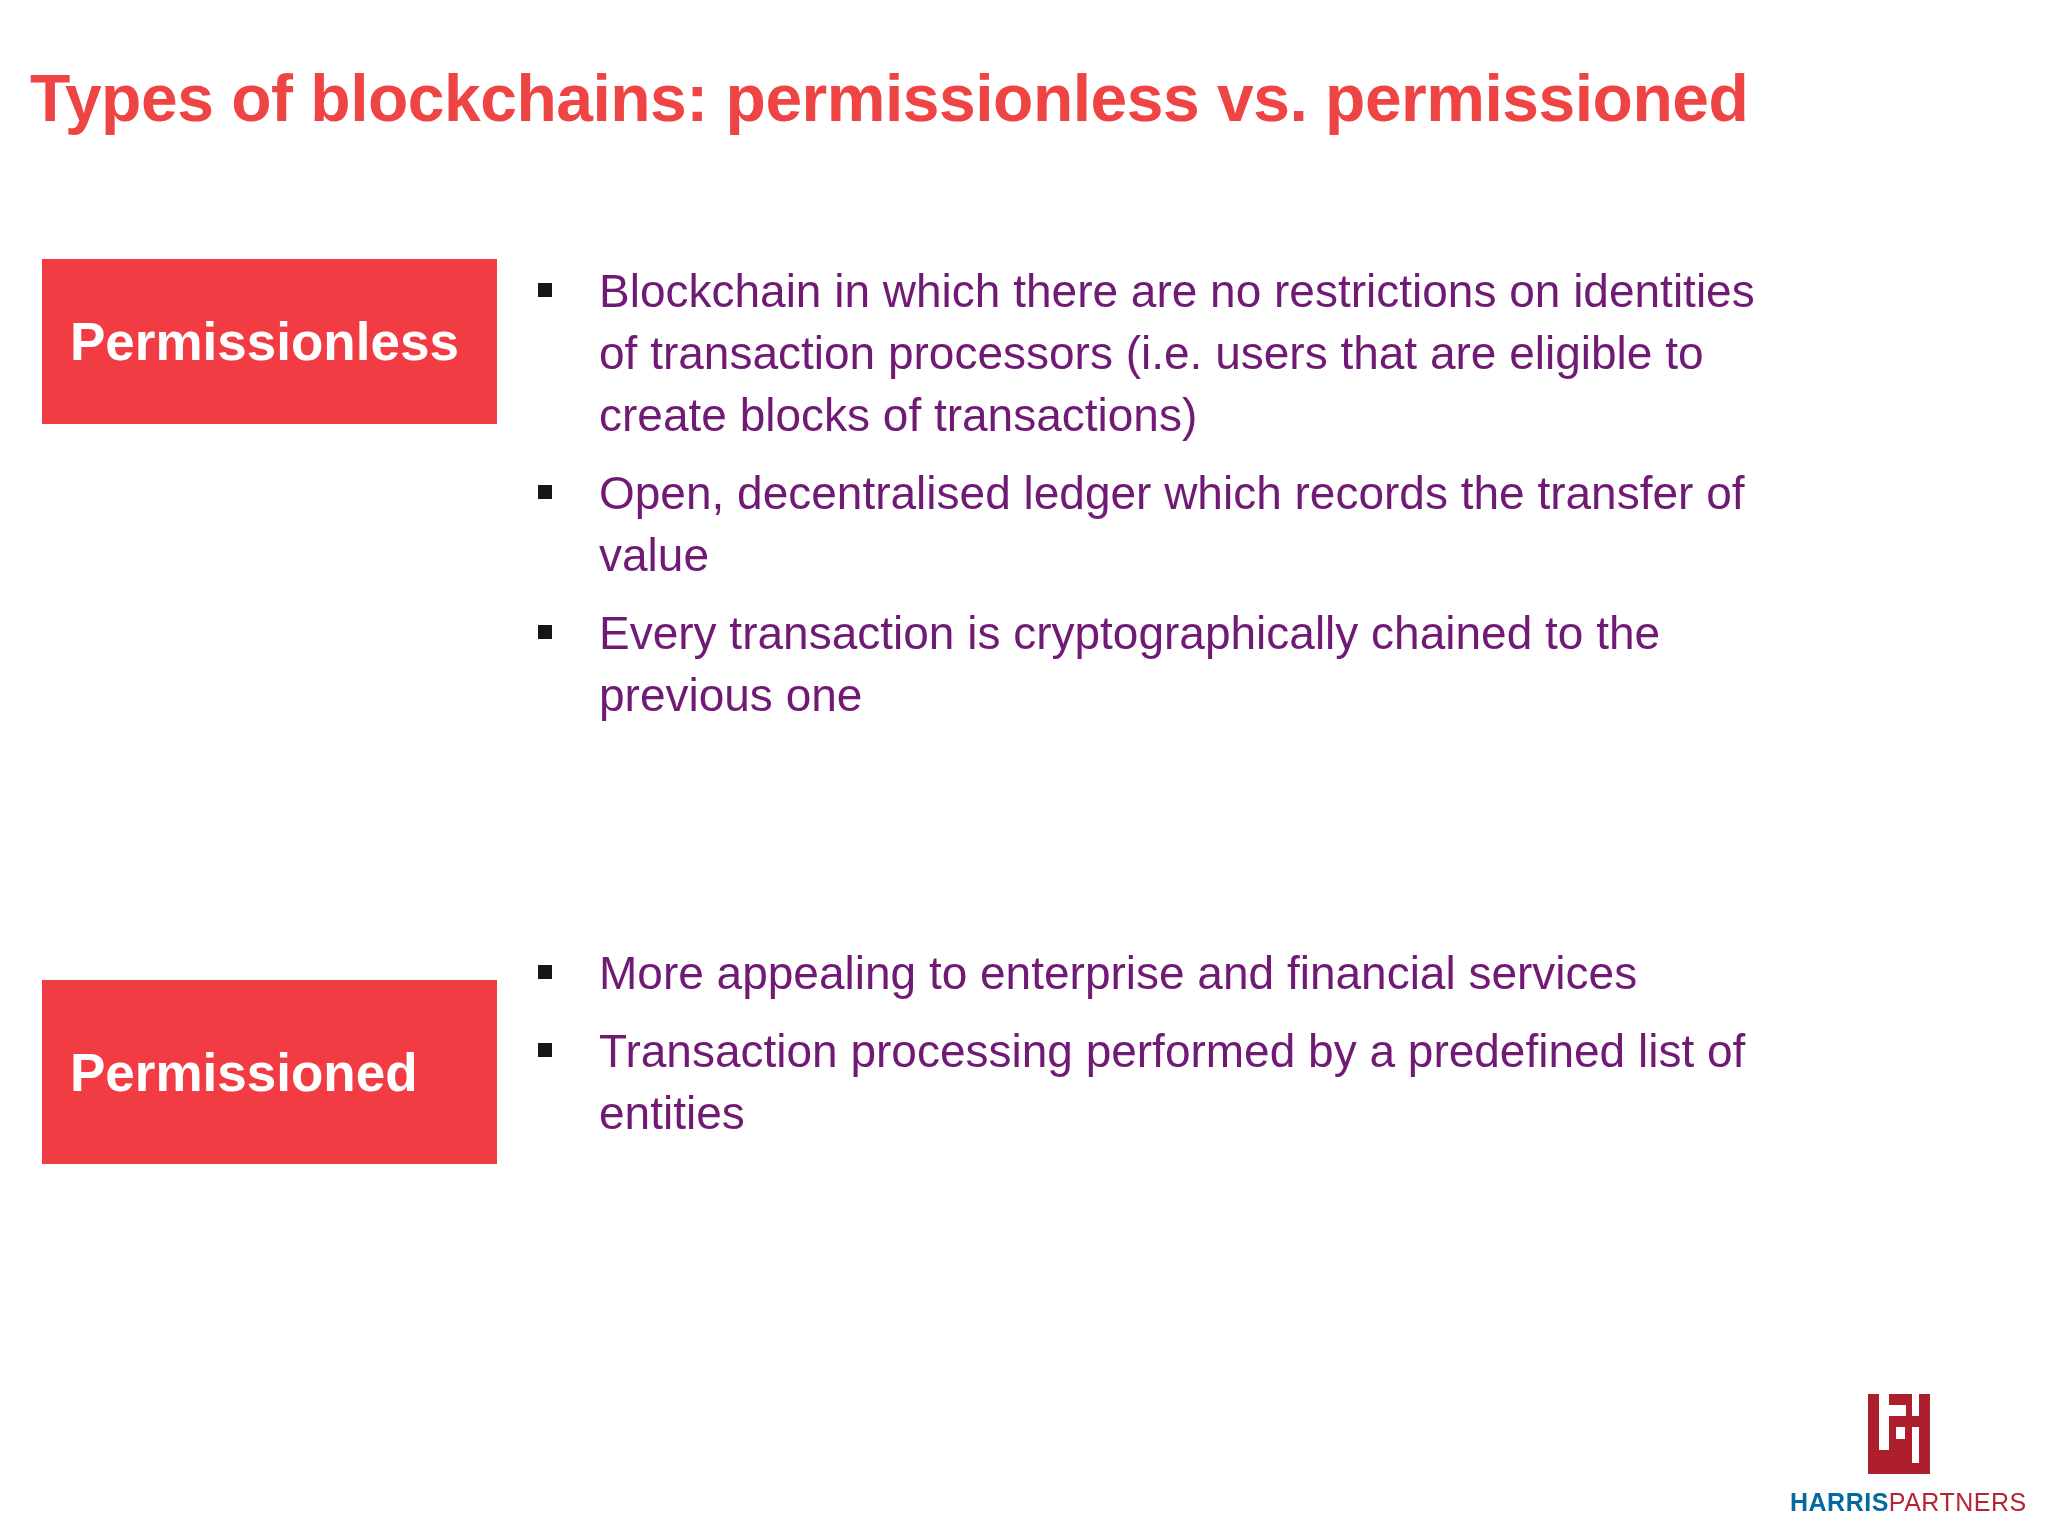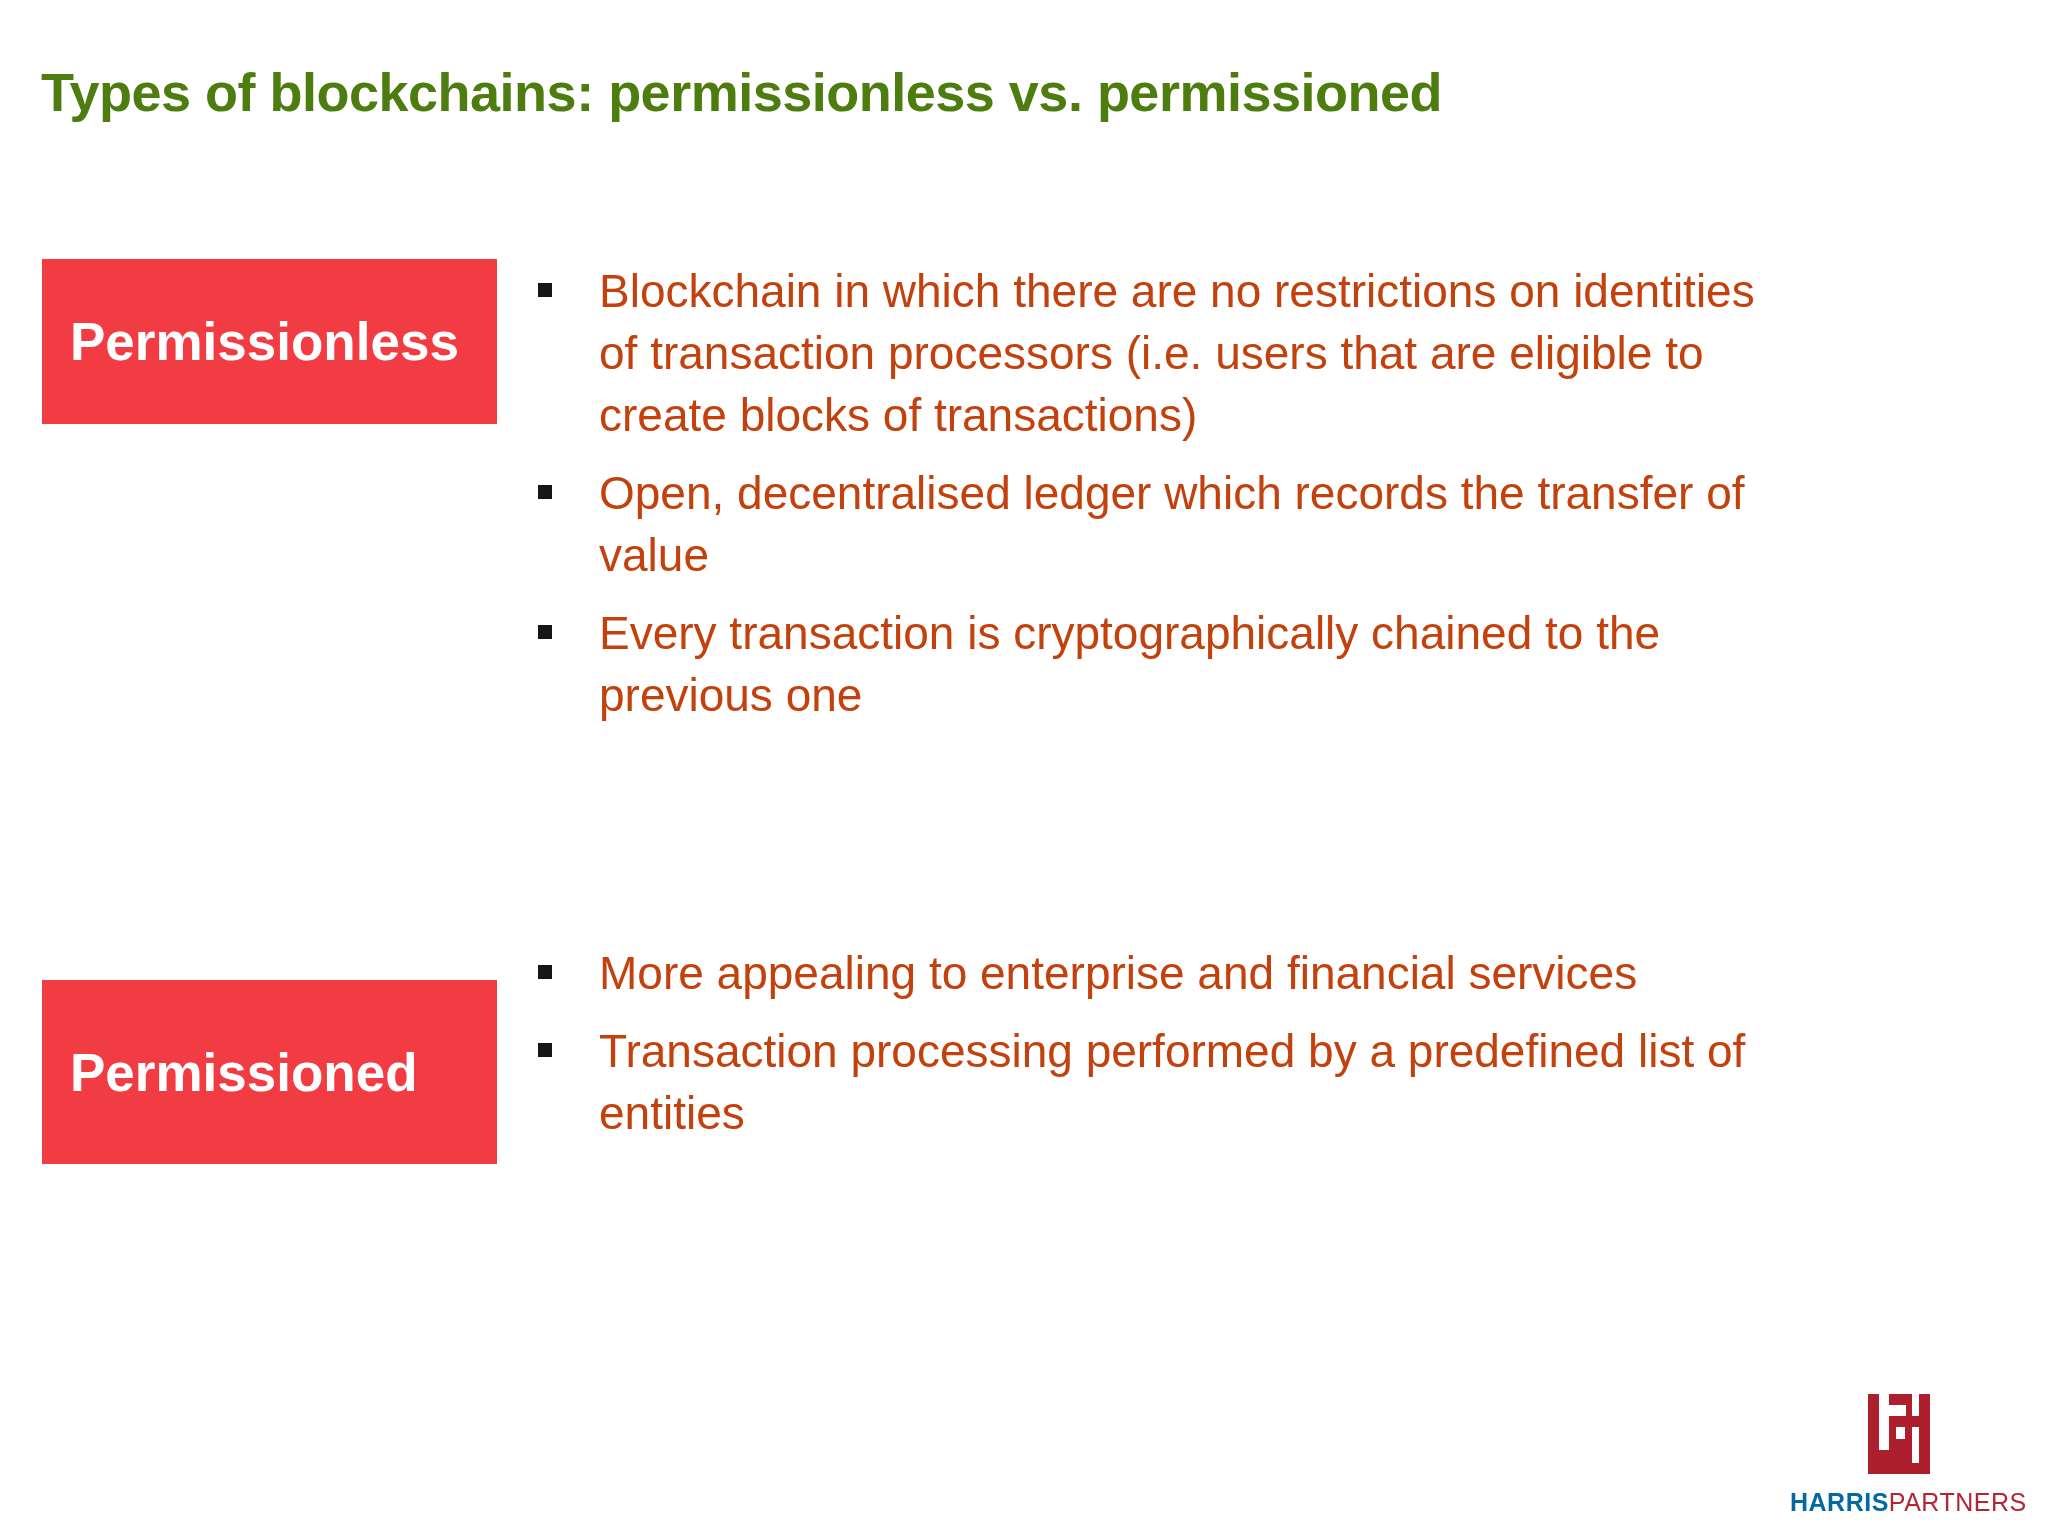--- a/index.html
+++ b/index.html
@@ -5,27 +5,27 @@
   html,body{margin:0;padding:0;background:#ffffff;}
   .slide{
     position:relative;
     width:2048px;height:1536px;
     background:#ffffff;
     font-family:"Liberation Sans", sans-serif;
     overflow:hidden;
   }
   .title{
     position:absolute;
-    left:41px;top:64px;
+    left:30px;top:64px;
     margin:0;
-    font-size:54px;
+    font-size:66px;
     font-weight:bold;
     line-height:1.05;
     letter-spacing:-0.5px;
-    color:#4d7c0f;
+    color:#ef4444;
     white-space:nowrap;
   }
   .label-box{
     position:absolute;
     left:42px;
     width:455px;
     box-sizing:border-box;
     background:var(--accent,#f23c44);
     color:#ffffff;
     display:flex;
@@ -42,21 +42,21 @@
   .box-2{top:980px;height:184px;}
   .bullets{
     position:absolute;
     left:538px;
     width:1400px;
     margin:0;padding:0;
     list-style:none;
     display:flex;
     flex-direction:column;
     gap:16px;
-    color:#c2410c;
+    color:#701a75;
   }
   .bullets-1{top:260px;}
   .bullets-2{top:942px;}
   .bullets li{
     display:flex;
     align-items:flex-start;
   }
   .marker{
     flex:0 0 auto;
     width:14px;height:14px;

